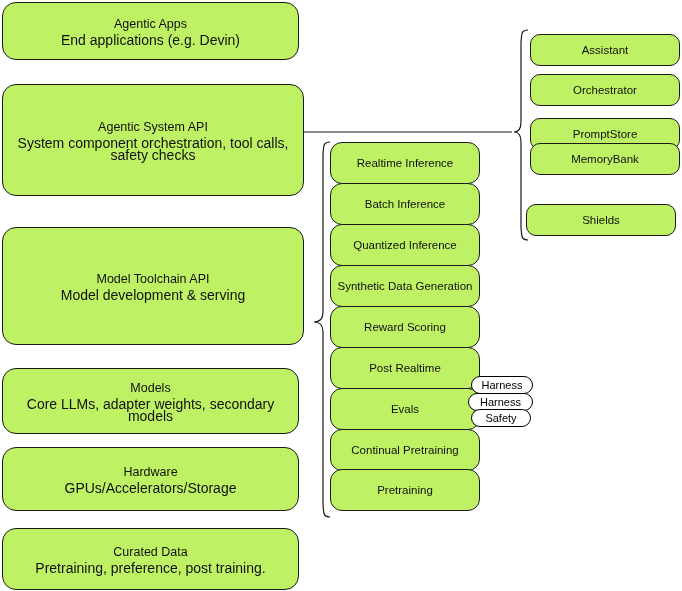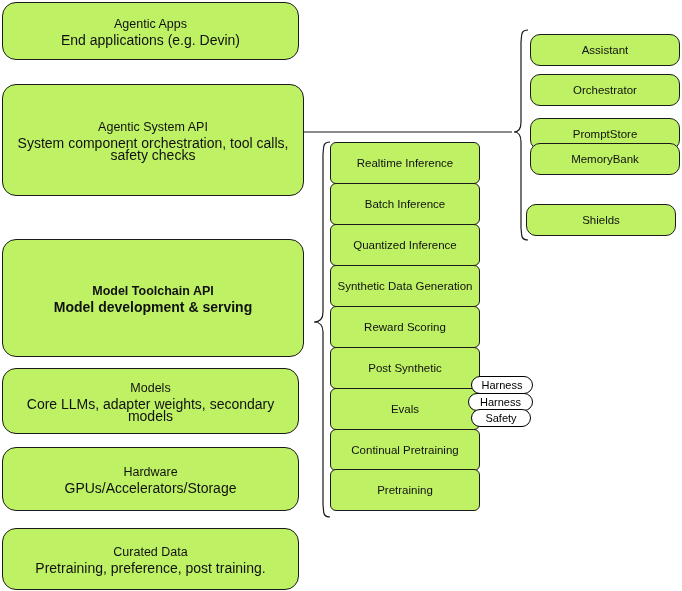--- a/index.html
+++ b/index.html
@@ -41,21 +41,21 @@
     line-height: 16px;
     color: #111111;
   }
   .stack-sub {
     font-size: 14px;
     line-height: 12px;
     color: #111111;
     margin-top: 2px;
   }
   .mid-box {
-    border-radius: 6px;
+    border-radius: 12px;
     height: 42px;
   }
   .mid-label {
     font-size: 11.5px;
     line-height: 14px;
     color: #111111;
   }
   .right-box {
     border-radius: 10px;
     height: 32px;
@@ -109,21 +109,21 @@
   <div class="box stack-box" style="left:2px; top:2px; width:297px; height:58px;">
     <div class="stack-title">Agentic Apps</div>
     <div class="stack-sub">End applications (e.g. Devin)</div>
   </div>
 
   <div class="box stack-box" style="left:2px; top:84px; width:302px; height:112px;">
     <div class="stack-title">Agentic System API</div>
     <div class="stack-sub">System component orchestration, tool calls, safety checks</div>
   </div>
 
-  <div class="box stack-box" style="left:2px; top:239px; width:302px; height:118px;font-weight:bold;">
+  <div class="box stack-box" style="left:2px; top:227px; width:302px; height:118px;">
     <div class="stack-title">Model Toolchain API</div>
     <div class="stack-sub">Model development &amp; serving</div>
   </div>
 
   <div class="box stack-box" style="left:2px; top:368px; width:297px; height:66px;">
     <div class="stack-title">Models</div>
     <div class="stack-sub">Core LLMs, adapter weights, secondary models</div>
   </div>
 
   <div class="box stack-box" style="left:2px; top:447px; width:297px; height:64px;">
@@ -145,21 +145,21 @@
   <div class="box mid-box" style="left:330px; top:224px; width:150px;">
     <div class="mid-label">Quantized Inference</div>
   </div>
   <div class="box mid-box" style="left:330px; top:265px; width:150px;text-align:right;">
     <div class="mid-label">Synthetic Data Generation</div>
   </div>
   <div class="box mid-box" style="left:330px; top:306px; width:150px;">
     <div class="mid-label">Reward Scoring</div>
   </div>
   <div class="box mid-box" style="left:330px; top:347px; width:150px;">
-    <div class="mid-label">Post Synthetic</div>
+    <div class="mid-label">Post Realtime</div>
   </div>
   <div class="box mid-box" style="left:330px; top:388px; width:150px;">
     <div class="mid-label">Evals</div>
   </div>
   <div class="box mid-box" style="left:330px; top:429px; width:150px;">
     <div class="mid-label">Continual Pretraining</div>
   </div>
   <div class="box mid-box" style="left:330px; top:469px; width:150px;">
     <div class="mid-label">Pretraining</div>
   </div>

